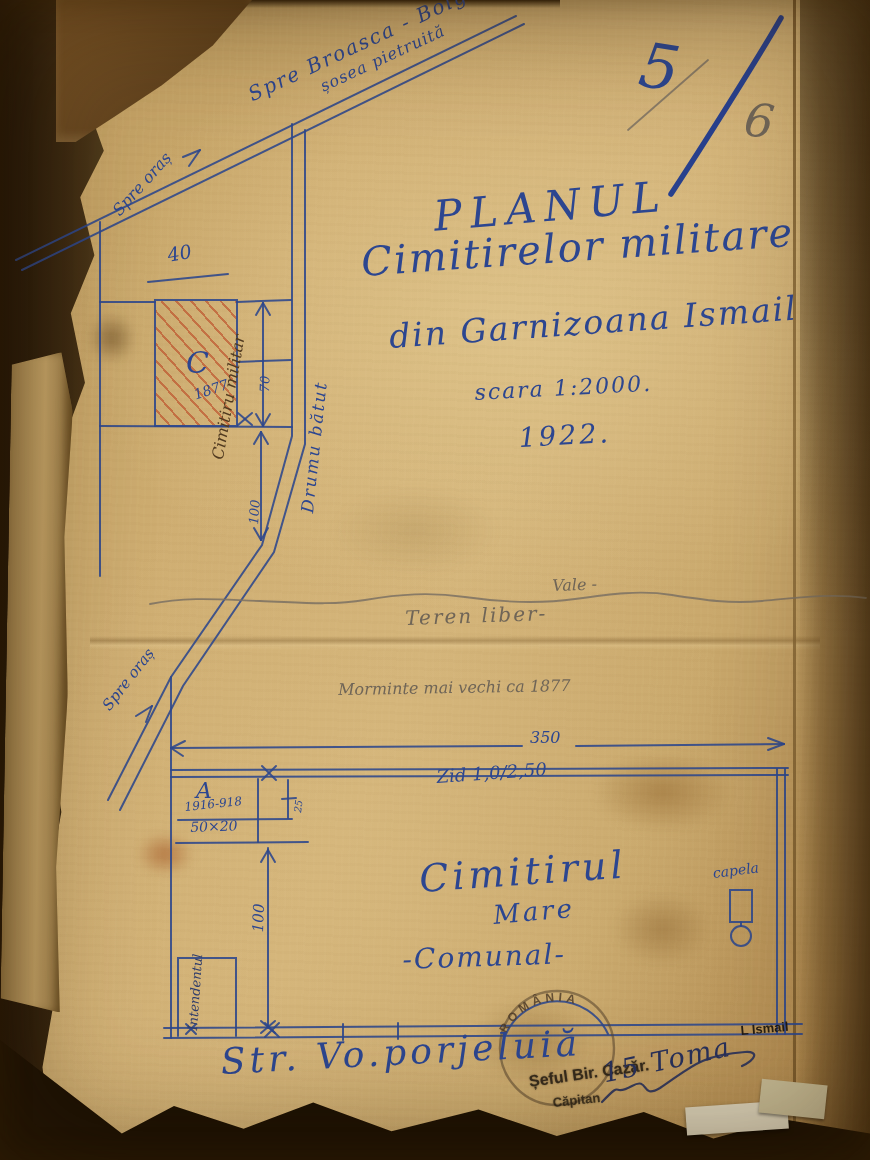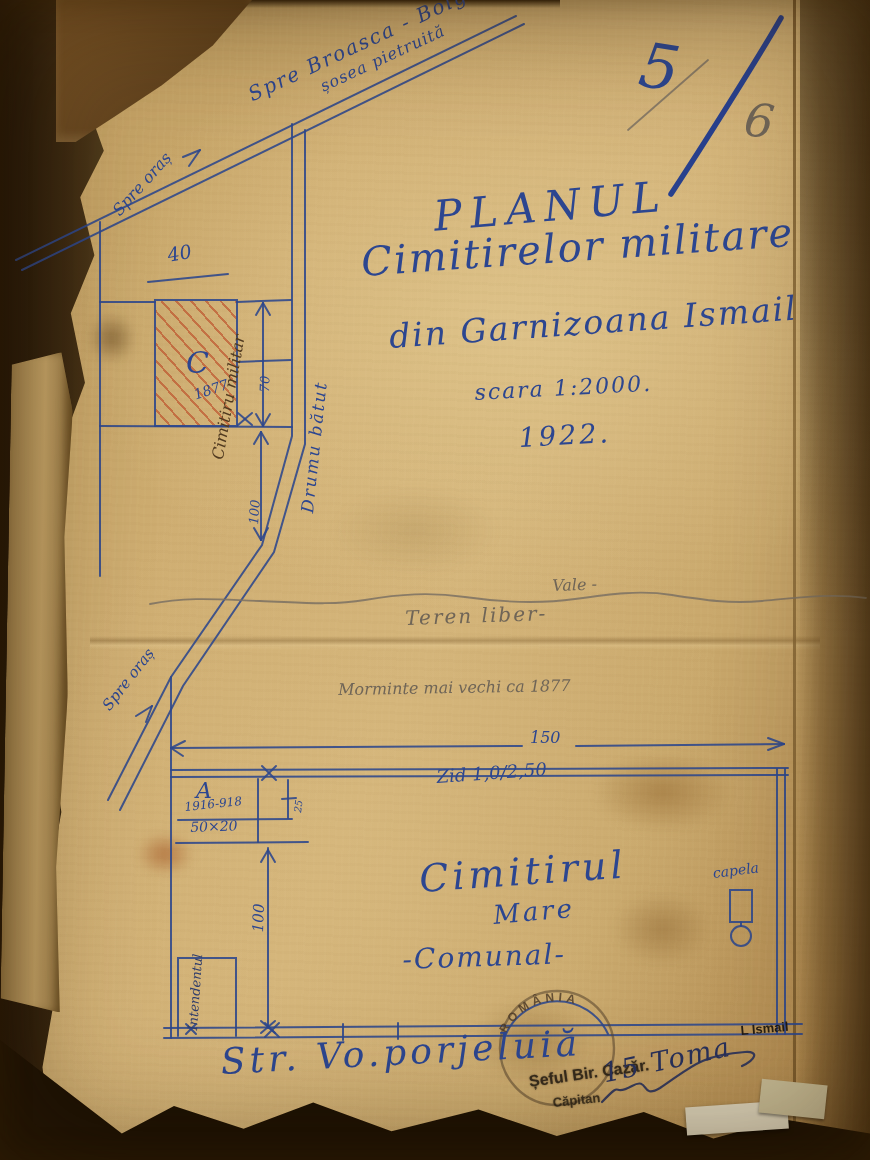--- a/index.html
+++ b/index.html
@@ -266,21 +266,21 @@
   <div class="lbl letc">C</div>
   <div class="lbl yearc">1877</div>
   <div class="lbl cimmil dark-t">Cimitiru militar</div>
   <div class="lbl dim70">70</div>
   <div class="lbl dim100a">100</div>
 
   <div class="lbl vale pencil-t">Vale -</div>
   <div class="lbl teren pencil-t">Teren liber-</div>
   <div class="lbl note pencil-t">Morminte mai vechi ca 1877</div>
 
-  <div class="lbl dim350">150</div>
+  <div class="lbl dim350">350</div>
   <div class="lbl zid">Zid 1,0/2,50</div>
   <div class="lbl leta">A</div>
   <div class="lbl yeara">1916-918</div>
   <div class="lbl sizea">50×20</div>
   <div class="lbl dim25">25</div>
   <div class="lbl dim100b">100</div>
   <div class="lbl cim1">Cimitirul</div>
   <div class="lbl cim2">Mare</div>
   <div class="lbl cim3">-Comunal-</div>
   <div class="lbl capela">capela</div>

